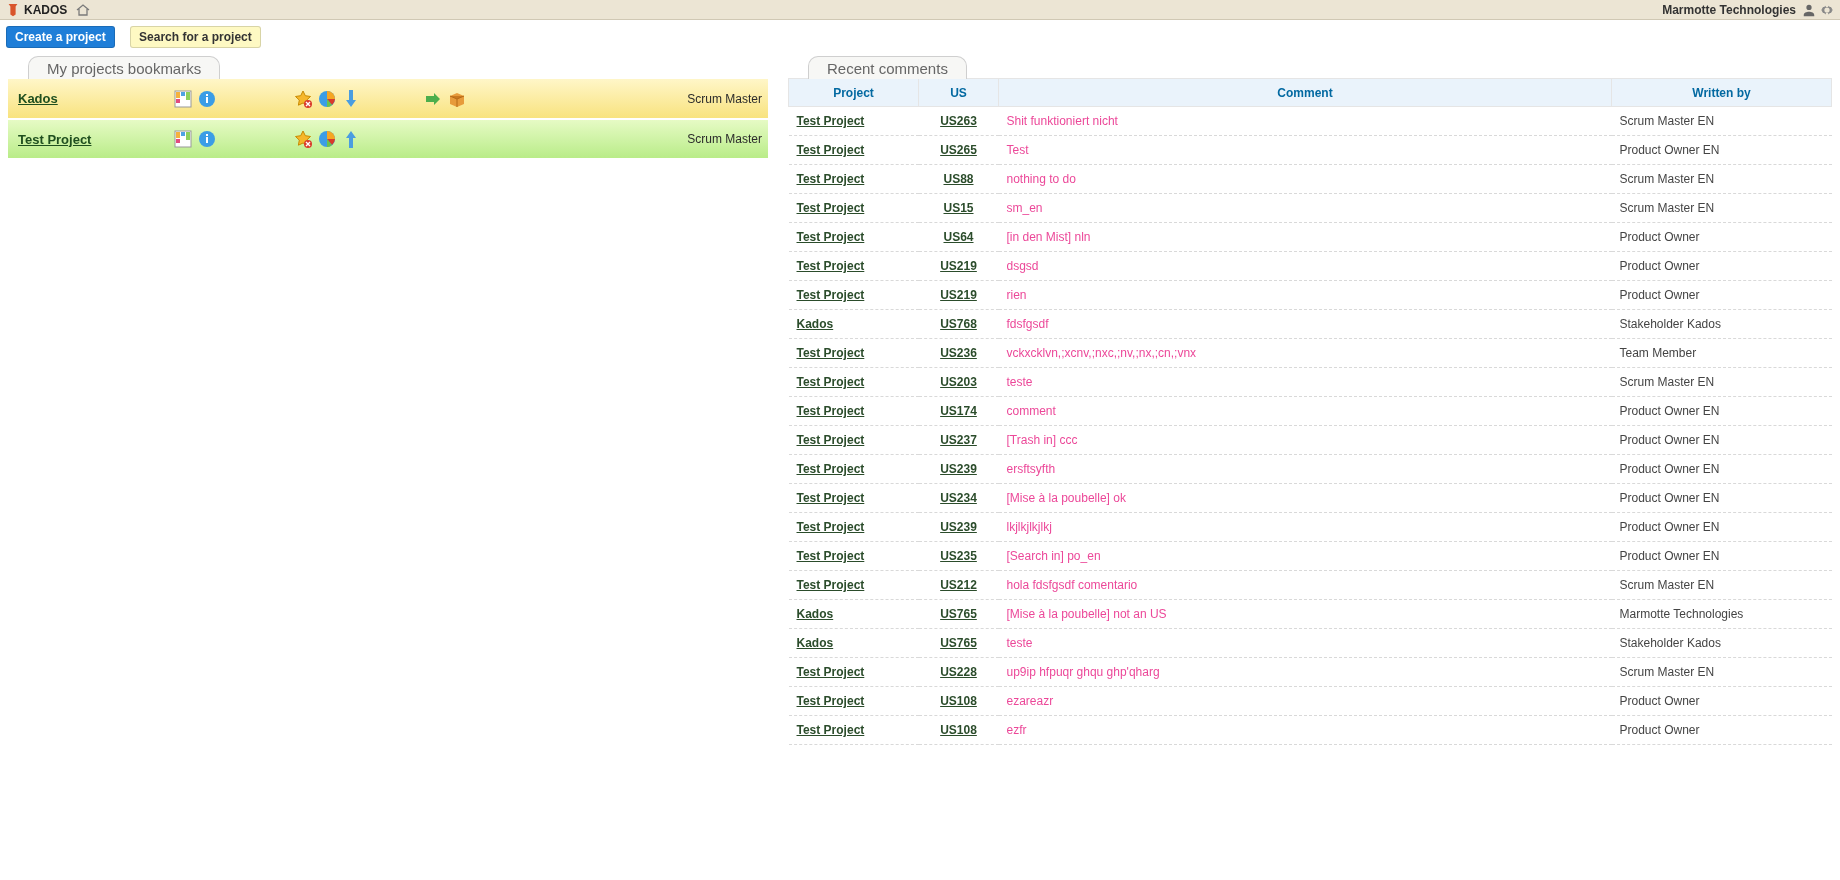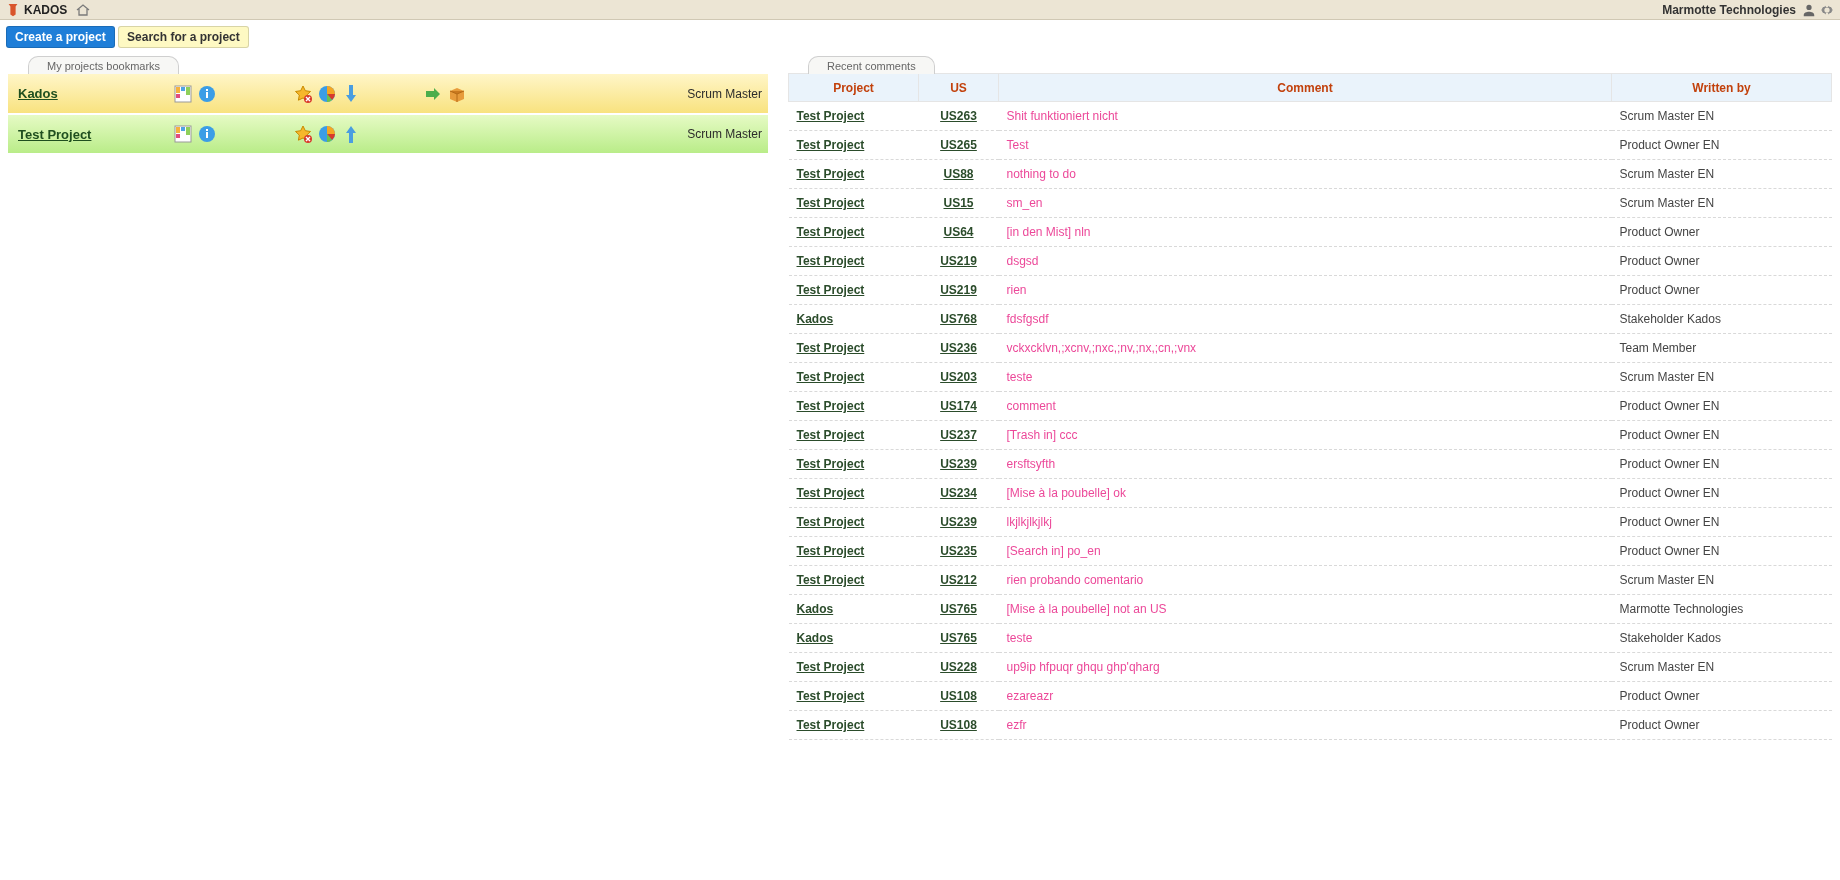--- a/index.html
+++ b/index.html
@@ -54,42 +54,42 @@
   }
   .btn {
     display: inline-block;
     padding: 3px 8px;
     border-radius: 3px;
     font-size: 12px;
     font-weight: bold;
     color: #fff;
     border: 1px solid rgba(0,0,0,0.15);
     cursor: pointer;
-    margin-right: 0;
+    margin-right: 12px;
   }
   .btn-primary { background: #1f7ed8; }
   .btn-warning { background: #fef9c3; color:#333; }
 
   
   .main {
     display: flex;
     gap: 20px;
     padding: 0 8px;
   }
   .col-left { flex: 0 0 760px; }
   .col-right { flex: 1; }
 
   .panel-tab {
     display: inline-block;
     border: 1px solid #cfcfcf;
     border-bottom: none;
     border-radius: 10px 10px 0 0;
     padding: 3px 18px 2px 18px;
     color: #666;
-    font-size: 11px;
+    font-size: 15px;
     margin-left: 20px;
     background: #f7f7f5;
   }
 
   
   .bookmarks {
     width: 100%;
     border-collapse: collapse;
   }
   .bookmarks tr { height: 40px; }
@@ -111,21 +111,21 @@
   .bookmarks td.role { text-align:right; padding-left:60px;}
 
   
   .comments {
     width: 100%;
     border-collapse: collapse;
     margin-top: -1px;
   }
   .comments th {
     background: #eaf3fb;
-    color: #c2410c;
+    color: #0369a1;
     font-weight: bold;
     height: 28px;
     border: 1px solid #e5e5e5;
     font-size: 12px;
   }
   .comments td {
     height: 29px;
     border-bottom: 1px dashed #d9d9d9;
     font-size: 12px;
     padding: 0 8px;
@@ -407,21 +407,21 @@
           </tr>
           <tr>
             <td class="proj"><a>Test Project</a></td>
             <td class="us"><a>US235</a></td>
             <td class="comment">[Search in] po_en</td>
             <td class="writer">Product Owner EN</td>
           </tr>
           <tr>
             <td class="proj"><a>Test Project</a></td>
             <td class="us"><a>US212</a></td>
-            <td class="comment">rien probando comentario</td>
+            <td class="comment">hola fdsfgsdf comentario</td>
             <td class="writer">Scrum Master EN</td>
           </tr>
           <tr>
             <td class="proj"><a>Kados</a></td>
             <td class="us"><a>US765</a></td>
             <td class="comment">[Mise à la poubelle] not an US</td>
             <td class="writer">Marmotte Technologies</td>
           </tr>
           <tr>
             <td class="proj"><a>Kados</a></td>

